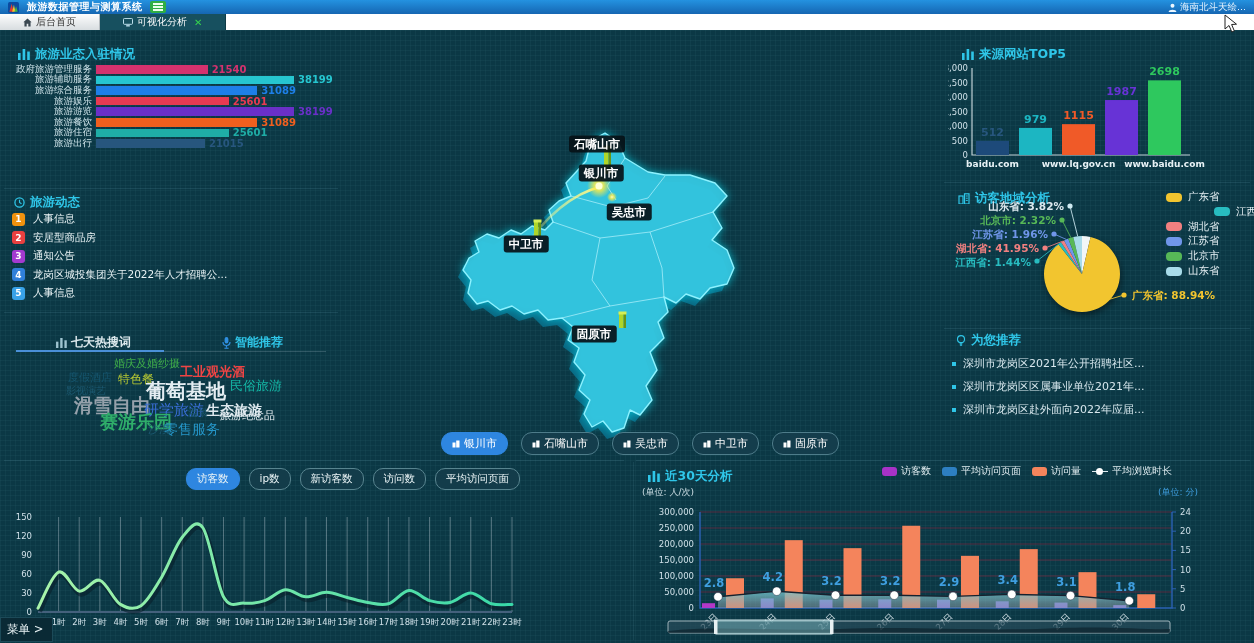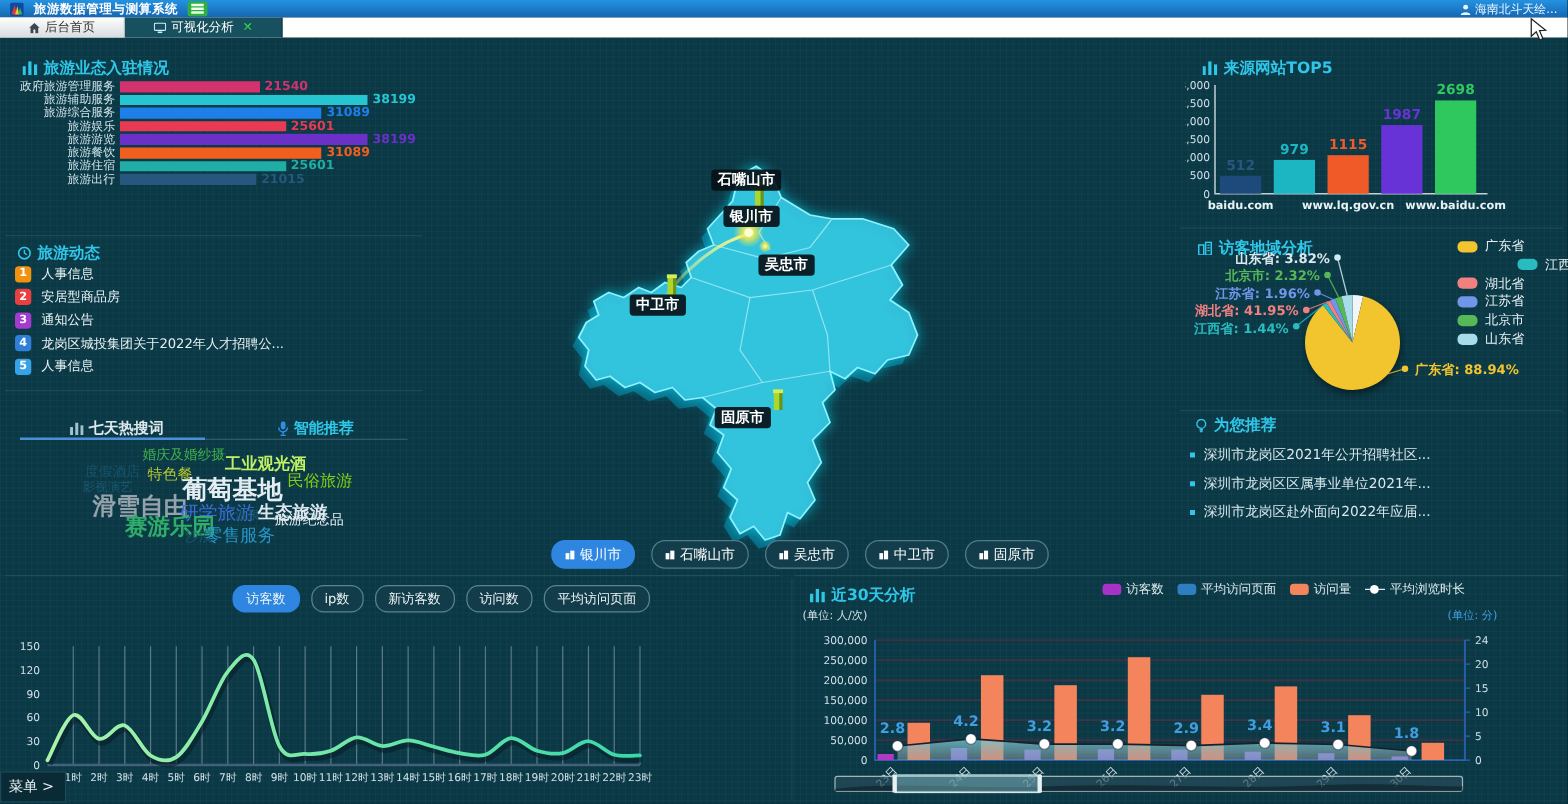--- a/index.html
+++ b/index.html
@@ -229,24 +229,24 @@
         <rect x="2.4" y="10.7" width="4.2" height="1.1" fill="#2f8fe0"></rect>
       </svg>
     <span>智能推荐</span>
   </div>
   <div class="sep-h" style="left:16px;top:351px;width:310px;border-color:rgba(200,220,230,.2)"></div>
   <div style="position:absolute;left:16px;top:350px;width:148px;border-top:2px solid #4a90d9"></div>
   <div id="cloud">
       <div class="cw" style="left: 58px; top: 16px; font-size: 11px; color: rgb(21, 85, 110);">度假酒店</div>
       <div class="cw" style="left: 56px; top: 30px; font-size: 10px; color: rgb(28, 90, 114);">影视演艺</div>
       <div class="cw" style="left: 104px; top: 2px; font-size: 11px; color: rgb(63, 174, 73);">婚庆及婚纱摄</div>
-      <div class="cw" style="left: 170px; top: 9px; font-size: 13px; color: #bef264; font-weight: bold;">工业观光酒</div>
+      <div class="cw" style="left: 170px; top: 9px; font-size: 13px; color: #ef4444; font-weight: bold;">工业观光酒</div>
       <div class="cw" style="left: 108px; top: 17px; font-size: 12px; color: rgb(183, 200, 50);">特色餐</div>
       <div class="cw" style="left: 136px; top: 25px; font-size: 20px; color: rgb(228, 237, 242); font-weight: bold;">葡萄基地</div>
-      <div class="cw" style="left: 220px; top: 23px; font-size: 13px; color: #84cc16;">民俗旅游</div>
+      <div class="cw" style="left: 220px; top: 23px; font-size: 13px; color: #14b8a6;">民俗旅游</div>
       <div class="cw" style="left: 64px; top: 40px; font-size: 19px; color: rgb(149, 161, 171); font-weight: bold;">滑雪自由</div>
       <div class="cw" style="left: 134px; top: 47px; font-size: 15px; color: rgb(58, 110, 216);">研学旅游</div>
       <div class="cw" style="left: 196px; top: 47px; font-size: 14px; color: rgb(221, 232, 238); font-weight: bold;">生态旅游</div>
       <div class="cw" style="left: 178px; top: 52px; font-size: 10px; color: rgb(28, 90, 114);">温泉</div>
       <div class="cw" style="left: 210px; top: 54px; font-size: 11px; color: rgb(230, 238, 242);">旅游纪念品</div>
       <div class="cw" style="left: 90px; top: 57px; font-size: 18px; color: rgb(47, 174, 106); font-weight: bold;">赛游乐园</div>
       <div class="cw" style="left: 138px; top: 68px; font-size: 11px; color: rgb(28, 90, 114);">沙漠</div>
       <div class="cw" style="left: 154px; top: 66px; font-size: 14px; color: rgb(37, 150, 200);">零售服务</div>
     </div>
 

